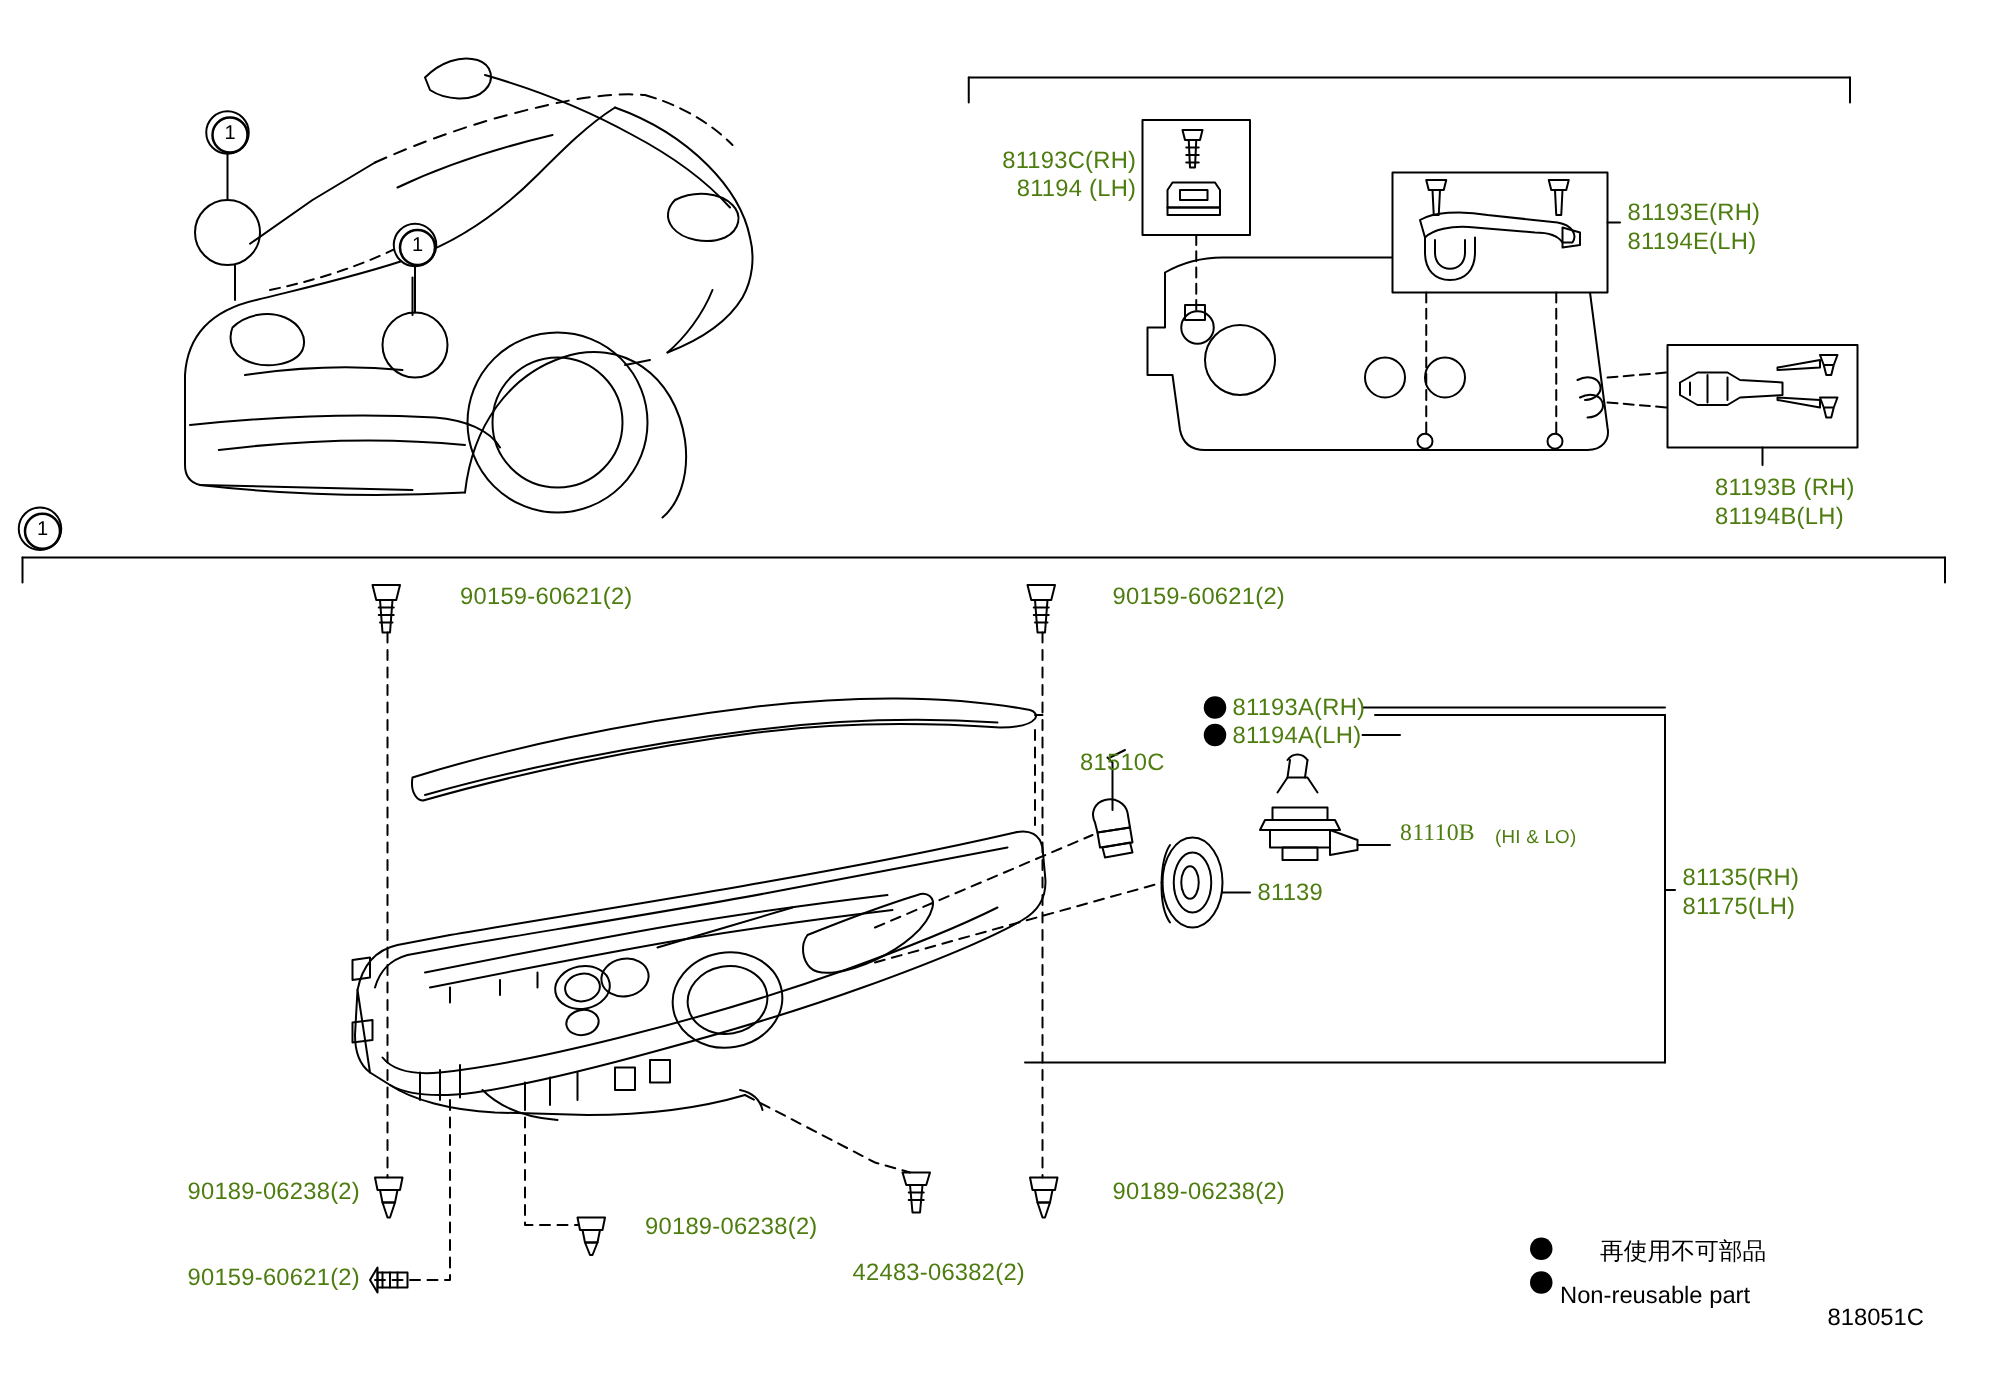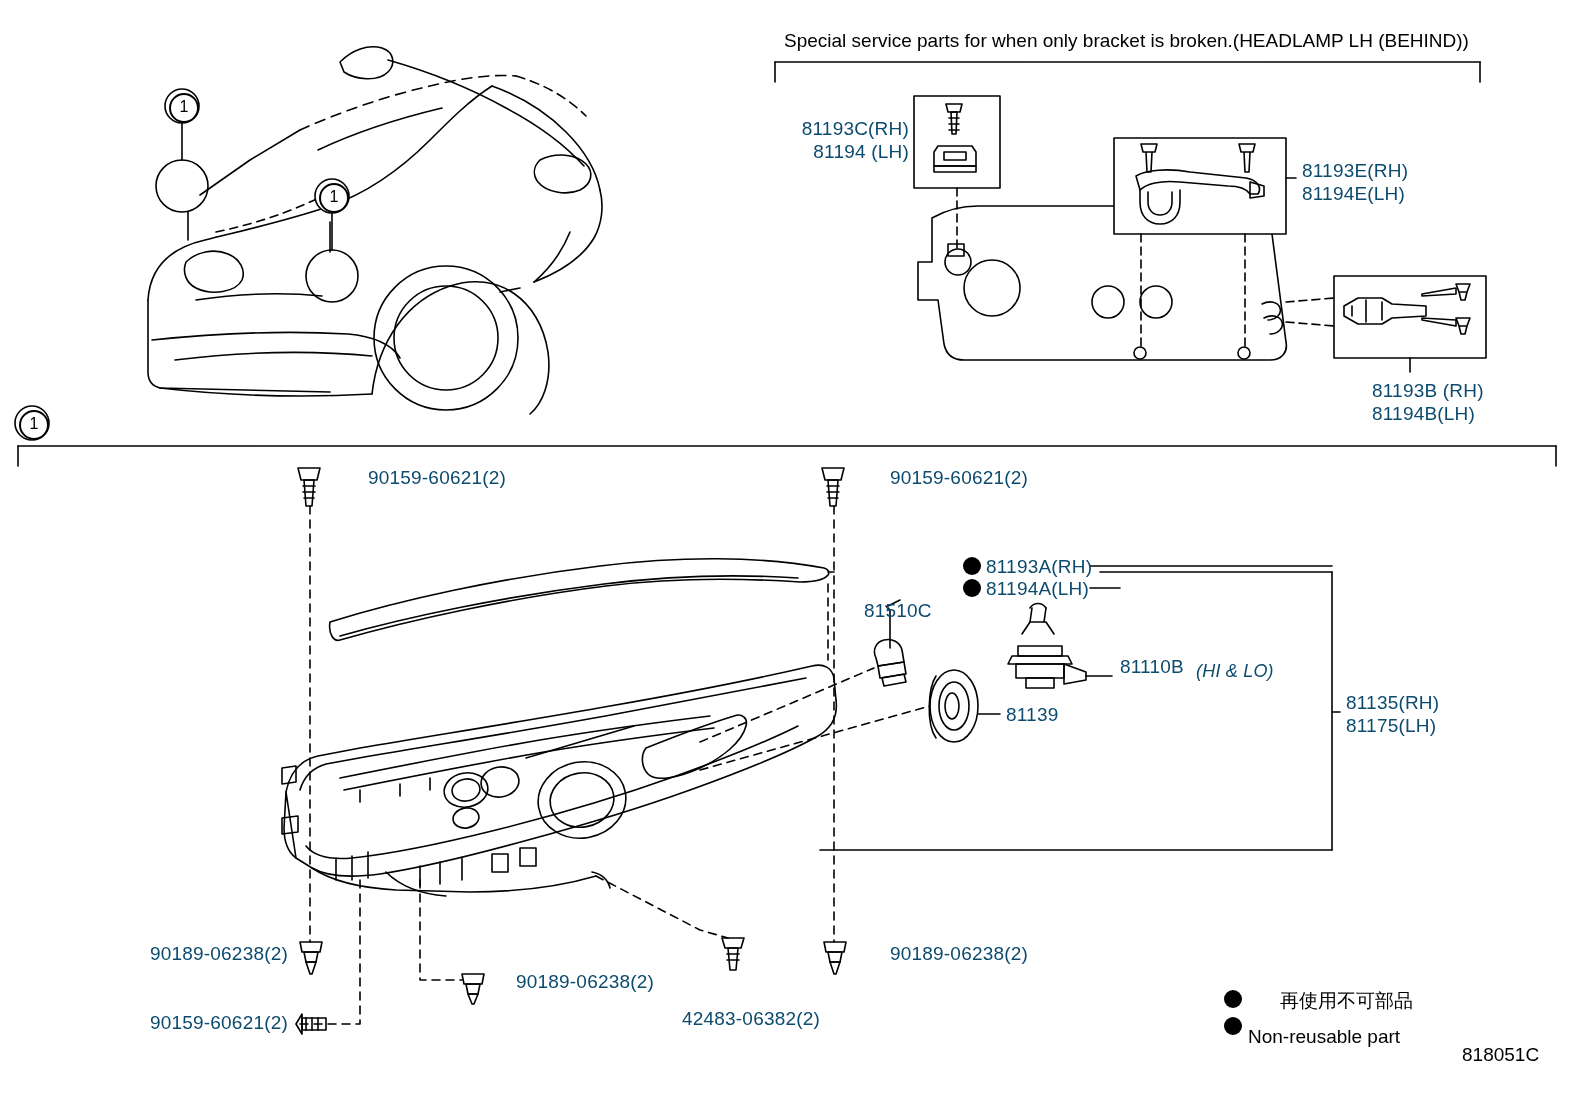--- a/index.html
+++ b/index.html
@@ -20,21 +20,21 @@
     position: absolute;
     left: 0;
     top: 0;
     width: 1592px;
     height: 1099px;
   }
   .lbl {
     position: absolute;
     font-family: "Liberation Sans", sans-serif;
     font-size: 19px;
-    color: #0c4a6e;
+    color: #4d7c0f;
     white-space: nowrap;
     letter-spacing: 0.2px;
   }
   .lbl.right {
     text-align: right;
   }
   .callout-num {
     position: absolute;
     width: 26px;
     height: 26px;
@@ -54,22 +54,21 @@
     position: absolute;
     font-size: 19px;
     text-align: center;
   }
   .boxed-title {
     position: absolute;
     font-size: 19px;
     white-space: nowrap;
   }
   .sub {
-    font-size: 18px;
-    font-style: italic;
+    font-size: 15px;
   }
 </style>
 </head>
 <body>
 
 <div id="page">
 
   <svg class="layer" viewBox="0 0 1592 1099">
     <g fill="none" stroke="#000" stroke-width="1.6" stroke-linejoin="round" stroke-linecap="round">
 
@@ -346,40 +345,39 @@
       <circle cx="1233" cy="999" r="9" fill="#000" stroke="none"></circle>
       <circle cx="1233" cy="1026" r="9" fill="#000" stroke="none"></circle>
 
     </g>
   </svg>
 
   <div class="callout-num" style="left:169px; top:93px;">1</div>
   <div class="callout-num" style="left:319px; top:183px;">1</div>
   <div class="callout-num" style="left:19px; top:410px;">1</div>
 
-  <div class="boxed-title" style="left:784px; top:30px;">Special service parts for when only bracket is broken.(HEADLAMP LH (BEHIND))</div>
 
   <div class="lbl right" style="left:781px; top:118px; width:128px;">81193C(RH)</div>
   <div class="lbl right" style="left:781px; top:141px; width:128px;">81194 (LH)</div>
 
   <div class="lbl" style="left:1302px; top:160px;">81193E(RH)</div>
   <div class="lbl" style="left:1302px; top:183px;">81194E(LH)</div>
 
   <div class="lbl" style="left:1372px; top:380px;">81193B (RH)</div>
   <div class="lbl" style="left:1372px; top:403px;">81194B(LH)</div>
 
   <div class="lbl" style="left:368px; top:467px;">90159-60621(2)</div>
   <div class="lbl" style="left:890px; top:467px;">90159-60621(2)</div>
 
   <div class="lbl" style="left:986px; top:556px;">81193A(RH)</div>
   <div class="lbl" style="left:986px; top:578px;">81194A(LH)</div>
 
   <div class="lbl" style="left:864px; top:588px;margin-top:12px;">81510C</div>
 
-  <div class="lbl" style="left:1120px; top:656px;">81110B</div>
+  <div class="lbl" style="left:1120px; top:656px;font-family:Liberation Serif, serif;">81110B</div>
   <div class="lbl sub" style="left:1196px; top:661px;">(HI &amp; LO)</div>
 
   <div class="lbl" style="left:1006px; top:704px;">81139</div>
 
   <div class="lbl" style="left:1346px; top:692px;">81135(RH)</div>
   <div class="lbl" style="left:1346px; top:715px;">81175(LH)</div>
 
   <div class="lbl right" style="left:112px; top:943px; width:176px;">90189-06238(2)</div>
   <div class="lbl" style="left:516px; top:971px;">90189-06238(2)</div>
   <div class="lbl" style="left:890px; top:943px;">90189-06238(2)</div>

